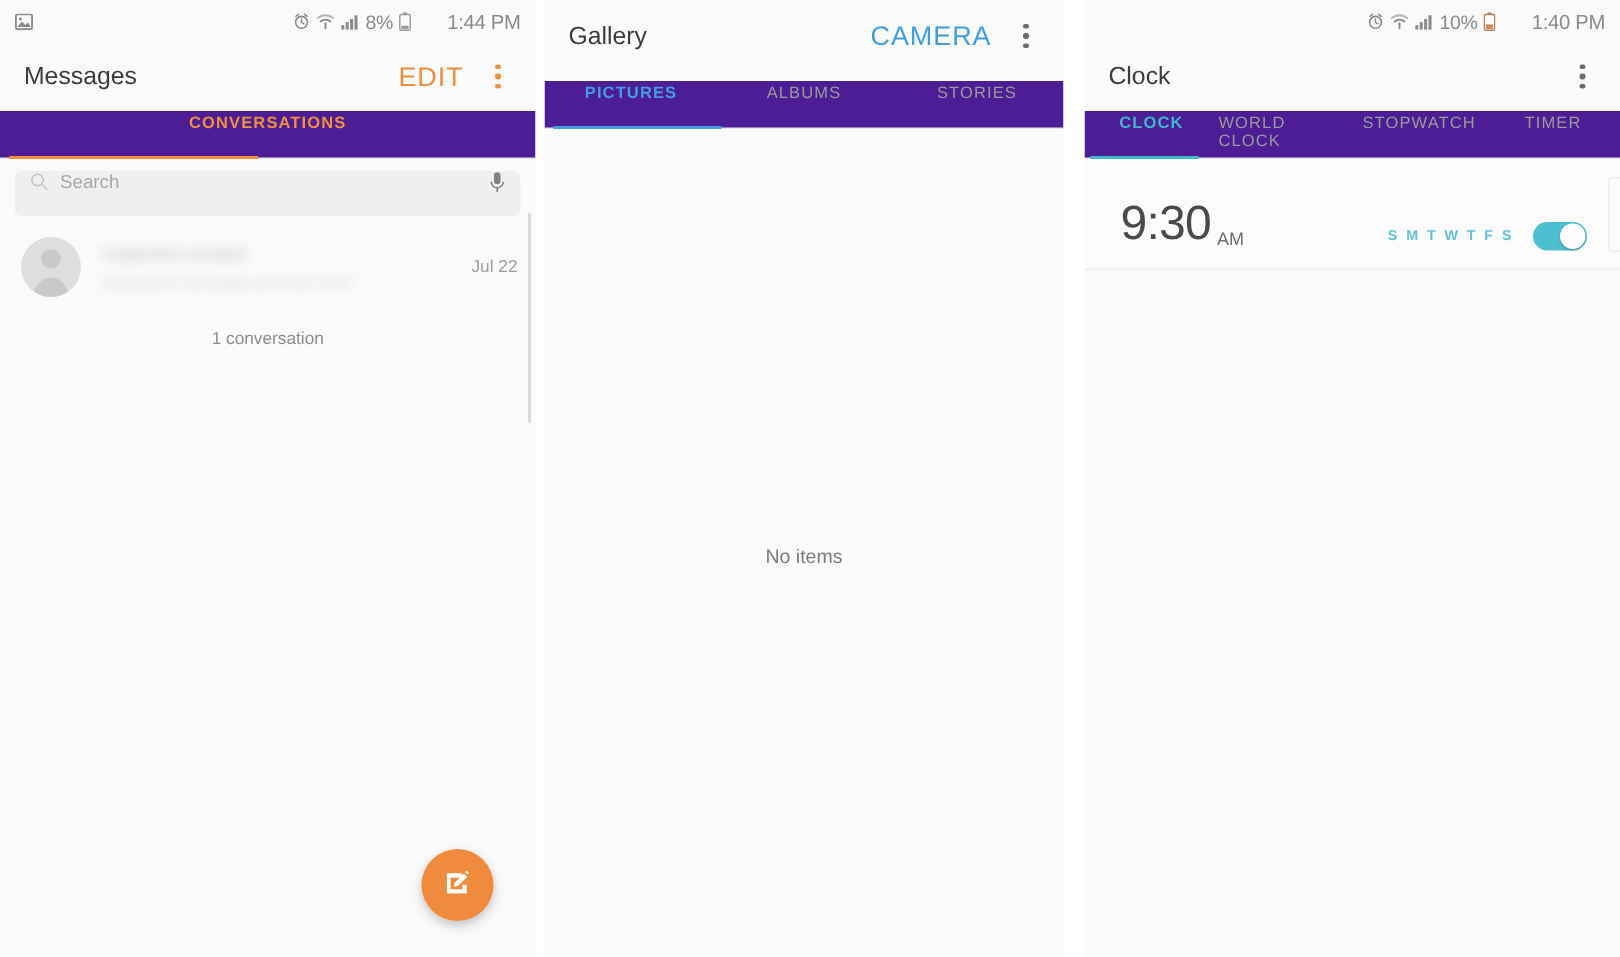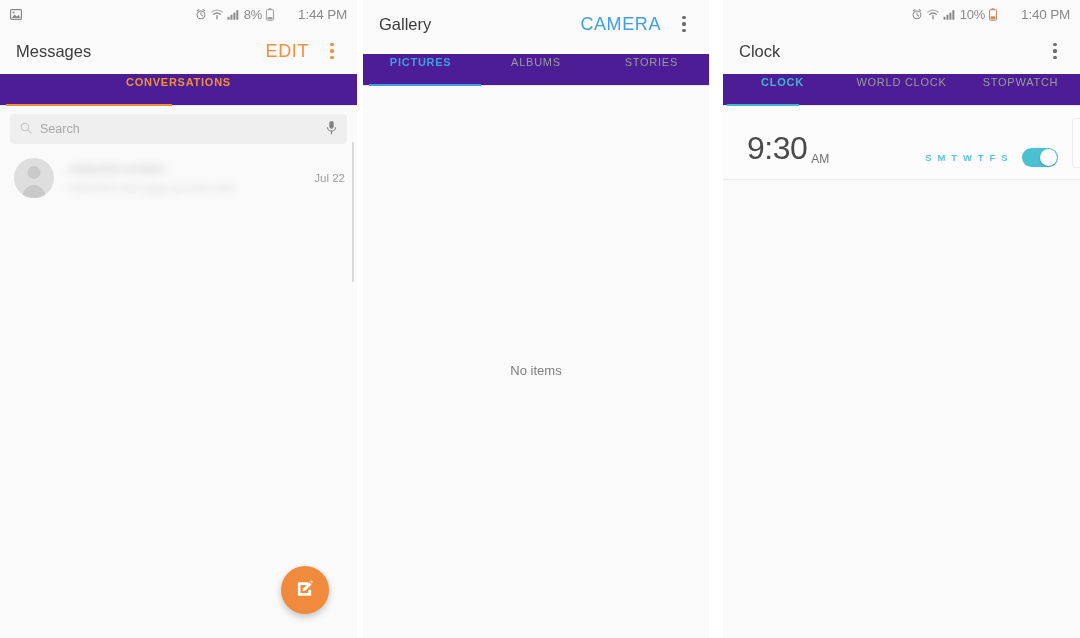--- a/index.html
+++ b/index.html
@@ -107,21 +107,20 @@
   }
 
   
   .msg-body { background: #fafafa; height: 532px; position: relative; }
   .searchbar {
     margin: 8px 10px 0 10px;
     height: 30px;
     background: #efefef;
     border-radius: 4px;
     display: flex;
-    align-items: center;
     padding: 0 10px;
   }
   .search-icon { margin-right: 8px; opacity: .55; }
   .search-placeholder { font-size: 12.5px; color: #a8a8a8; flex: 1; }
   .mic-icon { opacity: .7; }
 
   .conv-row {
     display: flex;
     align-items: center;
     padding: 10px 12px 10px 14px;
@@ -357,20 +356,21 @@
 
       <div class="conv-row">
         <div class="avatar"></div>
         <div class="conv-text">
           <div class="conv-name">redacted contact</div>
           <div class="conv-snippet">redacted message preview text</div>
         </div>
         <div class="conv-date">Jul 22</div>
       </div>
 
+      <div class="conv-count">1 conversation</div>
 
       <div class="msg-scrollbar"></div>
     </div>
 
     <div class="fab" id="fab-messages" style="background:#f08a3c">
       <span>
         <svg width="20" height="20" viewBox="0 0 22 22">
           <path d="M3.2 4.6 h11 v3.2 h-8.2 v8.6 h8.6 v-3.4 h3.2 v6.4 h-14.6 z" fill="#ffffff"></path>
           <path d="M11.6 13.8 l-3.4 .9 .9-3.4 6.6-6.6 2.5 2.5 z" fill="#ffffff"></path>
           <path d="M16.6 3.6 l1.9 1.9 1.1-1.1 -1.9-1.9 z" fill="#ffffff"></path>
@@ -464,20 +464,23 @@
     <div class="tabs">
       <div class="tabs-underline"></div>
       <div class="tab active" style="color:#3fb8cc">
         <span>CLOCK</span>
       </div>
       <div class="tab">
         <span>WORLD CLOCK</span>
       </div>
       <div class="tab">
         <span>STOPWATCH</span>
+      </div>
+      <div class="tab">
+        <span>TIMER</span>
       </div>
       <div class="tab-indicator" style="left:4px;width:72px;background:#3fb8cc;height:2.5px"></div>
     </div>
 
     <div class="clock-body">
       <div class="alarm-card">
         <div>
           <span class="alarm-time">9:30</span><span class="alarm-ampm">AM</span>
         </div>
         <div class="alarm-right">

